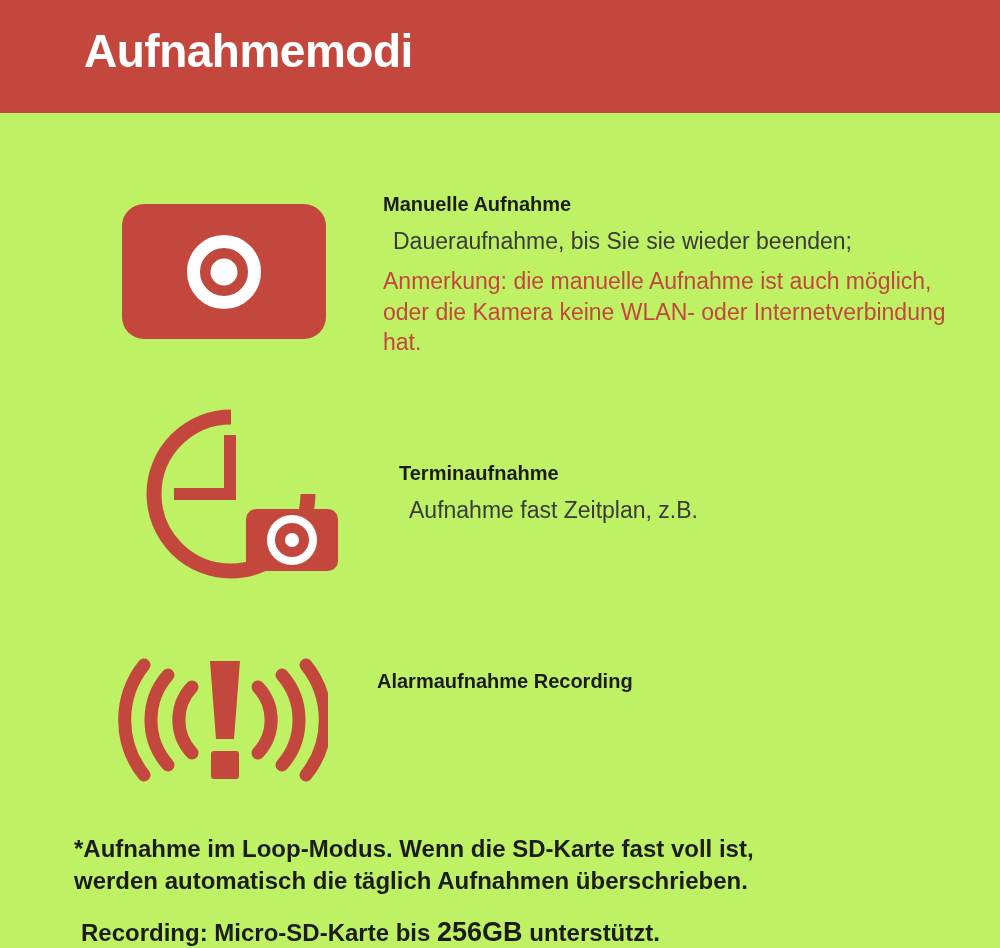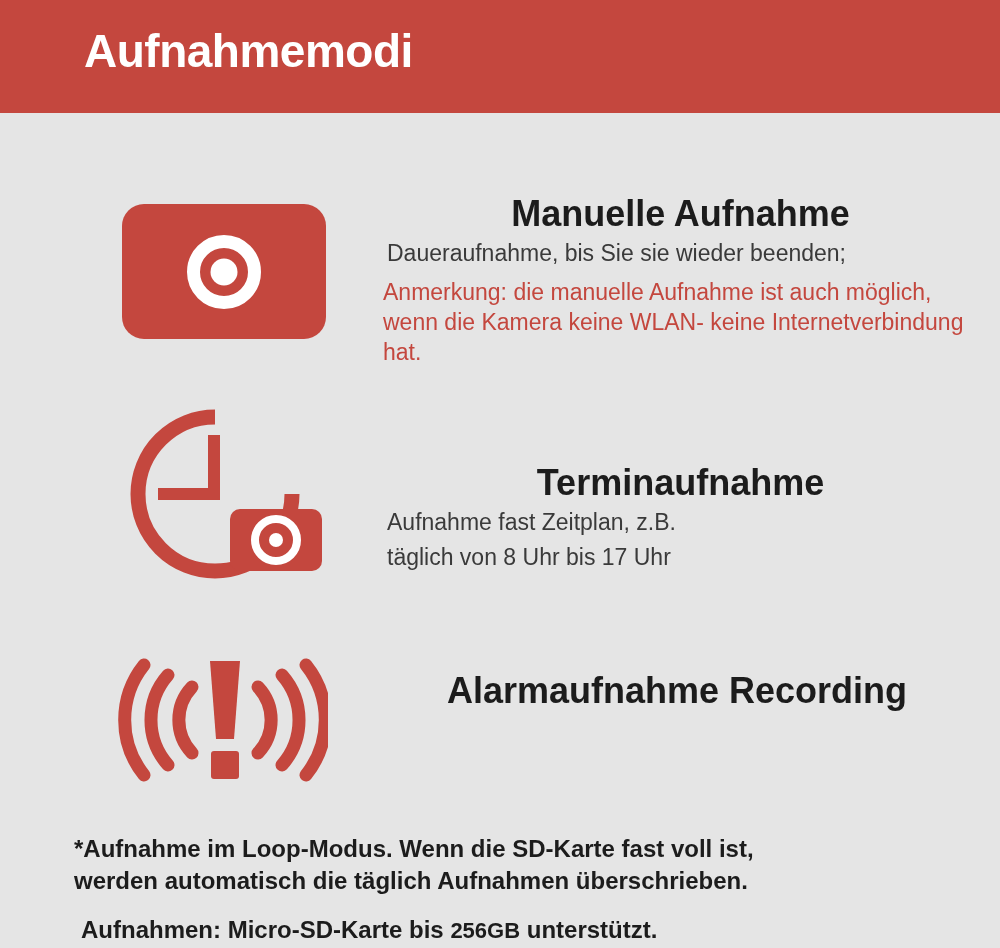--- a/index.html
+++ b/index.html
@@ -11,21 +11,21 @@
     height: 948px;
     background: #ffffff;
     font-family: "Liberation Sans", sans-serif;
     color: #222222;
     overflow: hidden;
   }
   .page {
     position: relative;
     width: 1000px;
     height: 948px;
-    background: #e5e5e5;
+    background: #bef264;
   }
 
   
   .header {
     position: absolute;
     left: 0;
     top: 0;
     width: 1000px;
     height: 113px;
     background: #c4473e;
@@ -46,32 +46,31 @@
     position: absolute;
     display: block;
   }
   .icon-box {
     position: absolute;
   }
   .text-box {
     position: absolute;
   }
   .item-title {
-    font-size: 36px;
+    font-size: 20px;
     font-weight: bold;
     color: #1c1c1c;
     line-height: 1.15;
     margin: 0 0 3px 0;
-    text-align: center;
   }
   .item-desc {
     font-size: 23px;
     color: #3a3a3a;
     line-height: 1.32;
-    margin: 4px;
+    margin: 10px;
   }
   .item-note {
     font-size: 23px;
     color: #c4473e;
     line-height: 1.32;
     margin: 8px 0 0 0;
   }
 
   
   #row-manual { left: 0; top: 180px; width: 1000px; height: 215px; }
@@ -102,21 +101,21 @@
     left: 50%;
     top: 50%;
     transform: translate(-50%, -50%);
     width: 27px;
     height: 27px;
     background: #ffffff;
     border-radius: 50%;
   }
 
   
-  #row-schedule { left: 0; top: 405px; width: 804px; height: 195px; }
+  #row-schedule { left: 16px; top: 405px; width: 804px; height: 195px; }
   #row-schedule .icon-box { left: 118px; top: 0px; }
   #row-schedule .text-box { left: 383px; top: 57px; width: 595px; }
 
   
   #row-alarm { left: 0; top: 645px; width: 888px; height: 165px; }
   #row-alarm .icon-box { left: 118px; top: 12px; }
   #row-alarm .text-box { left: 377px; top: 25px; width: 600px; }
 
   
   .footer {
@@ -130,21 +129,21 @@
     font-weight: bold;
     color: #1c1c1c;
     line-height: 1.35;
     margin: 0;
   }
   .footer-line.second {
     margin-top: 16px;
     padding-left: 7px;
   }
   .gb-size {
-    font-size: 22px;
+    font-size: 27px;
   }
 </style>
 </head>
 <body>
 
 <div class="page">
 
   <div class="header">
     <div class="header-title">Aufnahmemodi</div>
   </div>
@@ -152,42 +151,41 @@
   <div class="row" id="row-manual">
     <div class="icon-box">
       <div class="manual-icon">
         <div class="ring-outer"></div>
         <div class="ring-inner"></div>
       </div>
     </div>
     <div class="text-box">
       <p class="item-title">Manuelle Aufnahme</p>
       <p class="item-desc">Daueraufnahme, bis Sie sie wieder beenden;</p>
-      <p class="item-note">Anmerkung: die manuelle Aufnahme ist auch möglich, wenn die Kamera keine WLAN- keine Internetverbindung hat.</p>
+      <p class="item-note">Anmerkung: die manuelle Aufnahme ist auch möglich, oder die Kamera keine WLAN- oder Internetverbindung hat.</p>
     </div>
   </div>
 
   <div class="row" id="row-schedule">
     <div class="icon-box">
       <svg width="215" height="175" viewBox="0 0 215 175" xmlns="http://www.w3.org/2000/svg">
 
         <path d="M 97 12 A 77 77 0 1 0 174 89" fill="none" stroke="#c4473e" stroke-width="15" stroke-linecap="butt"></path>
 
         <rect x="90" y="30" width="12" height="62" fill="#c4473e"></rect>
         <rect x="40" y="83" width="62" height="12" fill="#c4473e"></rect>
 
         <rect x="112" y="104" width="92" height="62" rx="10" fill="#c4473e"></rect>
         <circle cx="158" cy="135" r="21" fill="none" stroke="#ffffff" stroke-width="8"></circle>
         <circle cx="158" cy="135" r="7" fill="#ffffff"></circle>
       </svg>
     </div>
     <div class="text-box">
       <p class="item-title">Terminaufnahme</p>
       <p class="item-desc">Aufnahme fast Zeitplan, z.B.</p>
-      <p class="item-desc">täglich von 8 Uhr bis 17 Uhr</p>
     </div>
   </div>
 
   <div class="row" id="row-alarm">
     <div class="icon-box">
       <svg width="210" height="125" viewBox="0 0 210 125" xmlns="http://www.w3.org/2000/svg">
 
         <path d="M 92 4 L 122 4 L 116 82 L 98 82 Z" fill="#c4473e"></path>
         <rect x="93" y="94" width="28" height="28" rx="3" fill="#c4473e"></rect>
 
@@ -201,16 +199,16 @@
       </svg>
     </div>
     <div class="text-box">
       <p class="item-title">Alarmaufnahme Recording</p>
     </div>
   </div>
 
   <div class="footer">
     <p class="footer-line">*Aufnahme im Loop-Modus. Wenn die SD-Karte fast voll ist,</p>
     <p class="footer-line">werden automatisch die täglich Aufnahmen überschrieben.</p>
-    <p class="footer-line second"><span>Aufnahmen: Micro-SD-Karte bis </span><span class="gb-size">256GB</span><span> unterstützt.</span></p>
+    <p class="footer-line second"><span>Recording: Micro-SD-Karte bis </span><span class="gb-size">256GB</span><span> unterstützt.</span></p>
   </div>
 
 </div>
 
 </body></html>

